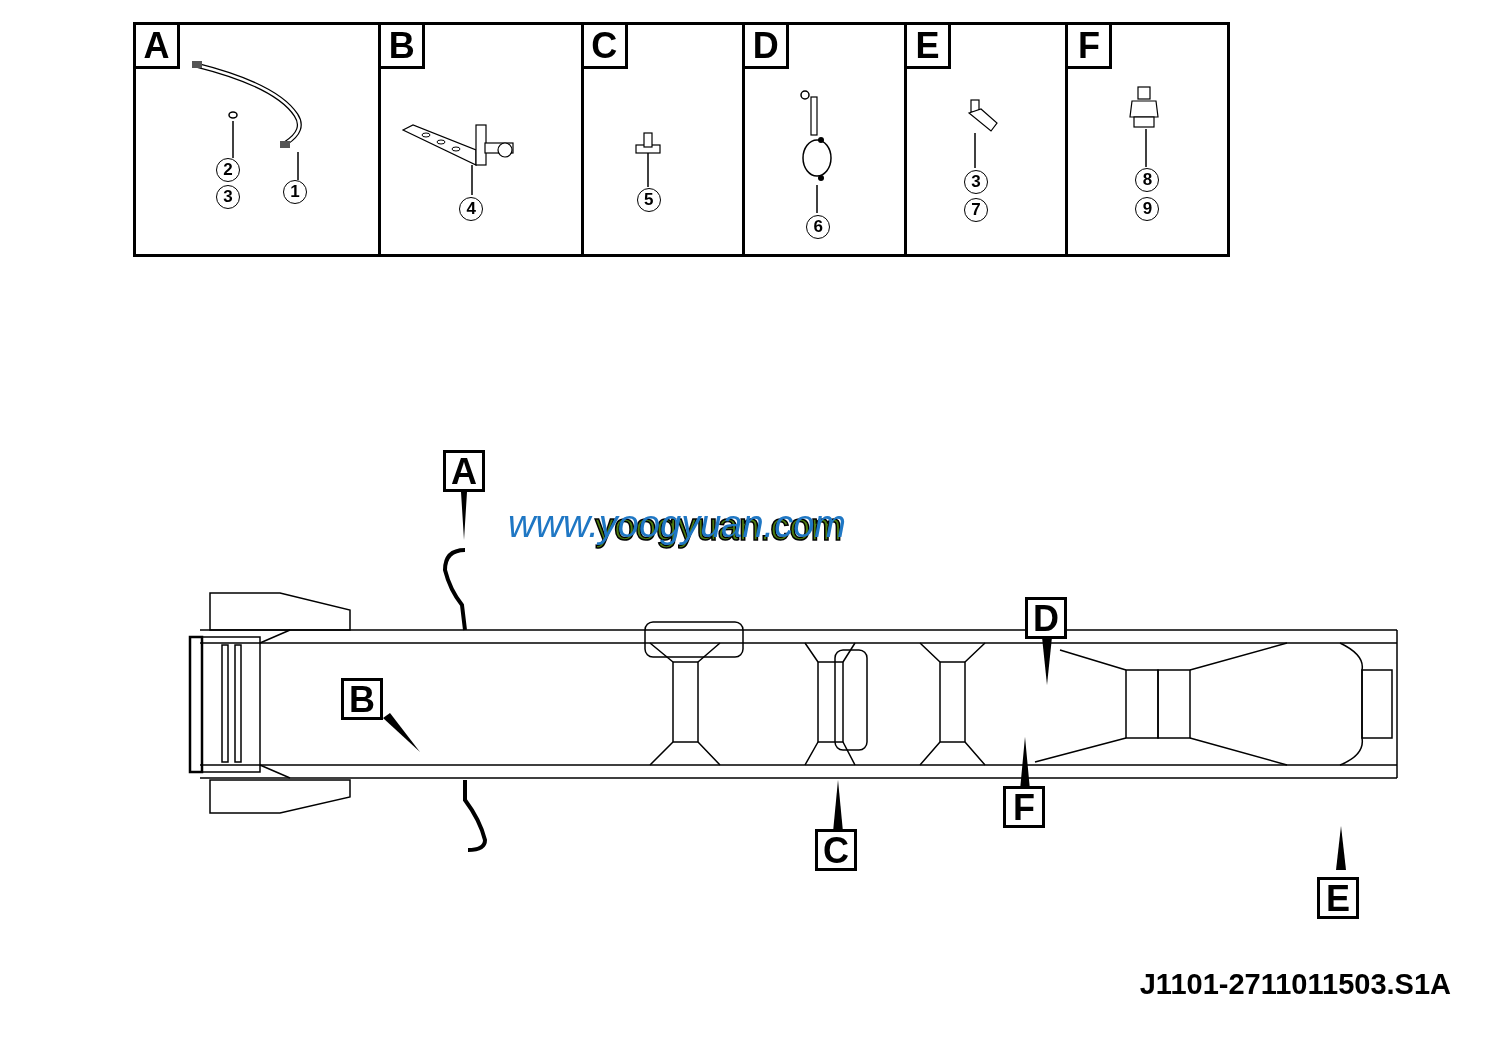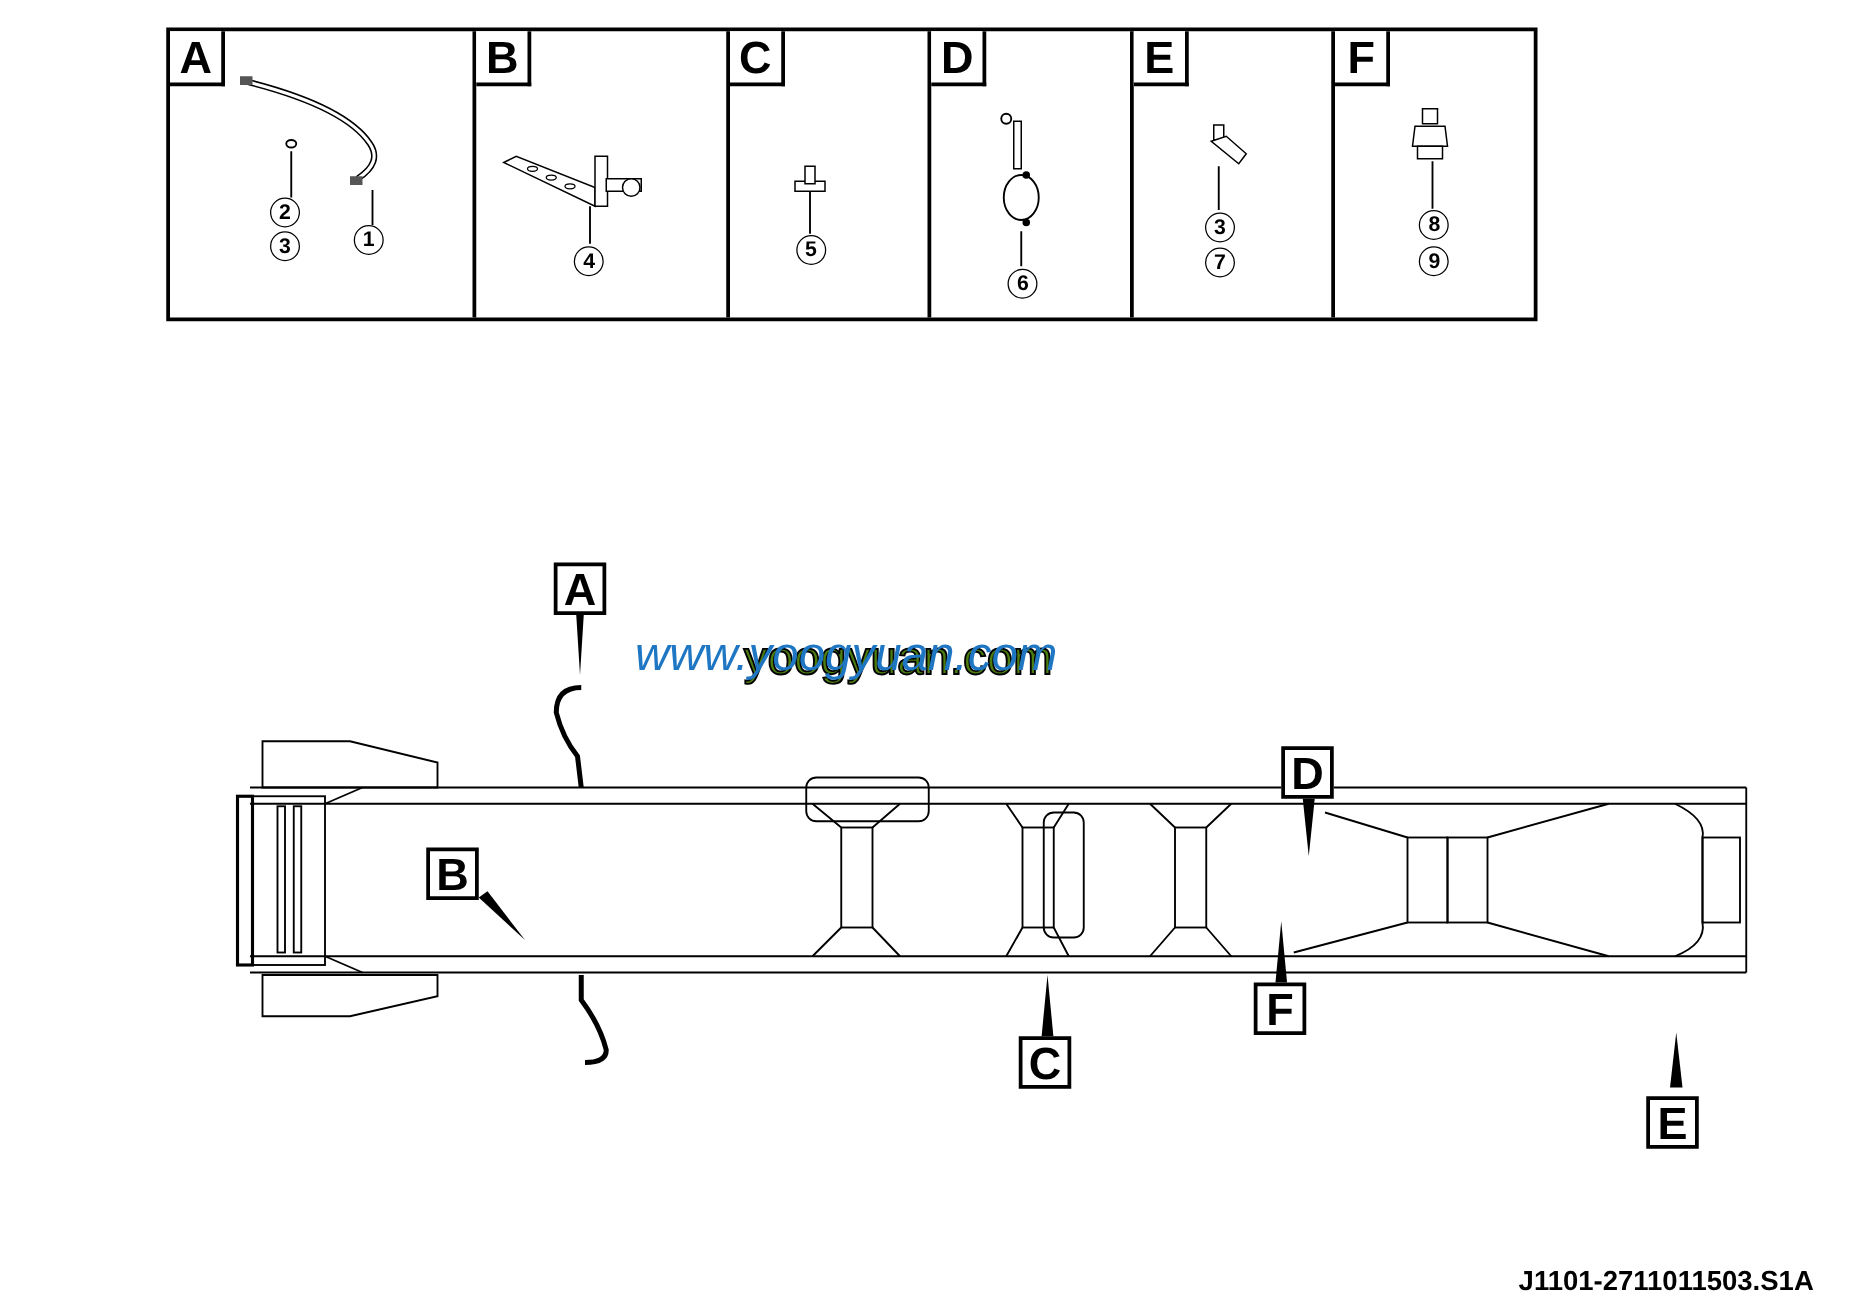--- a/index.html
+++ b/index.html
@@ -7,21 +7,21 @@
   .panels{position:absolute;left:133px;top:22px;width:1097px;height:235px;border:3px solid #000;box-sizing:border-box;display:flex;}
   .panel{position:relative;border-right:3px solid #000;box-sizing:border-box;height:100%;}
   .panel:last-child{border-right:none;}
   .ptag{position:absolute;left:0;top:0;width:44px;height:44px;border-right:3px solid #000;border-bottom:3px solid #000;box-sizing:border-box;font-weight:bold;font-size:36px;line-height:42px;text-align:center;background:#fff;}
   .callout{position:absolute;width:24px;height:24px;border:1.5px solid #000;border-radius:50%;box-sizing:border-box;font-size:17px;font-weight:bold;line-height:21px;text-align:center;background:#fff;}
   svg.abs{position:absolute;left:0;top:0;}
   .lbl{position:absolute;width:42px;height:42px;border:3px solid #000;box-sizing:border-box;font-weight:bold;font-size:36px;line-height:38px;text-align:center;background:#fff;}
   .wm{position:absolute;font-size:38px;white-space:nowrap;}
   .wm-blue{color:#1f77c4;left:508px;top:503px;font-style:italic;}
   .wm-out{color:#4d7c0f;-webkit-text-stroke:1.5px #000;left:595px;top:506px;}
-  .docid{position:absolute;right:38px;top:1012px;font-weight:bold;font-size:22px;}
+  .docid{position:absolute;right:38px;top:968px;font-weight:bold;font-size:29px;}
 </style>
 </head>
 <body>
 
 <div class="panels">
 
   <div class="panel" style="width:246px">
     <div class="ptag">A</div>
     <svg class="abs" width="246" height="232">
       <path d="M60 40 Q140 60 160 90 Q170 105 150 118" fill="none" stroke="#000" stroke-width="5"></path>

